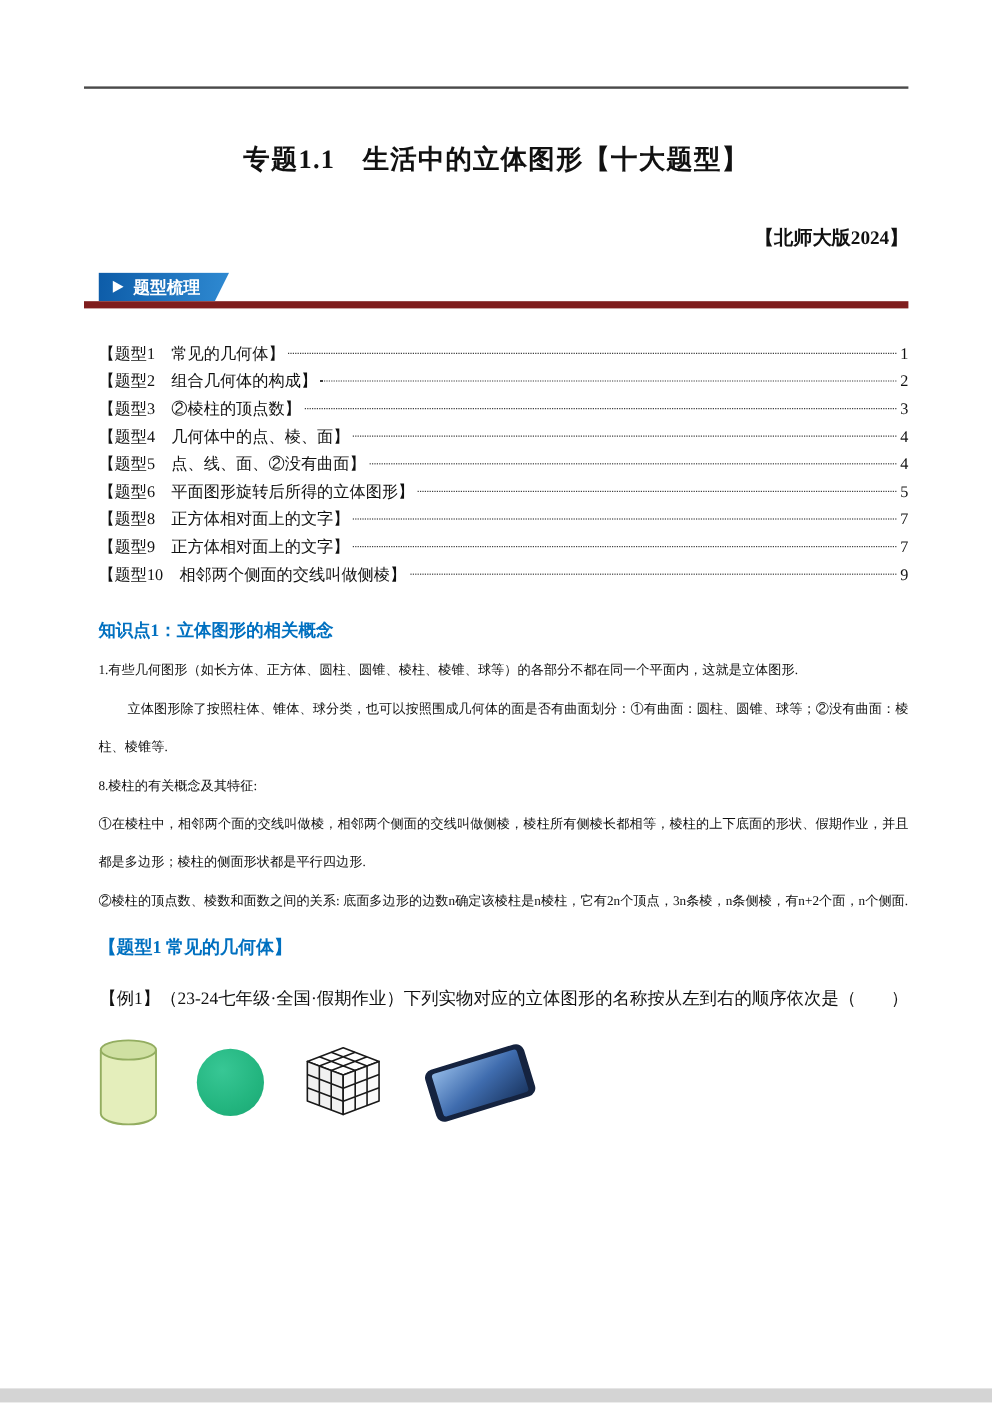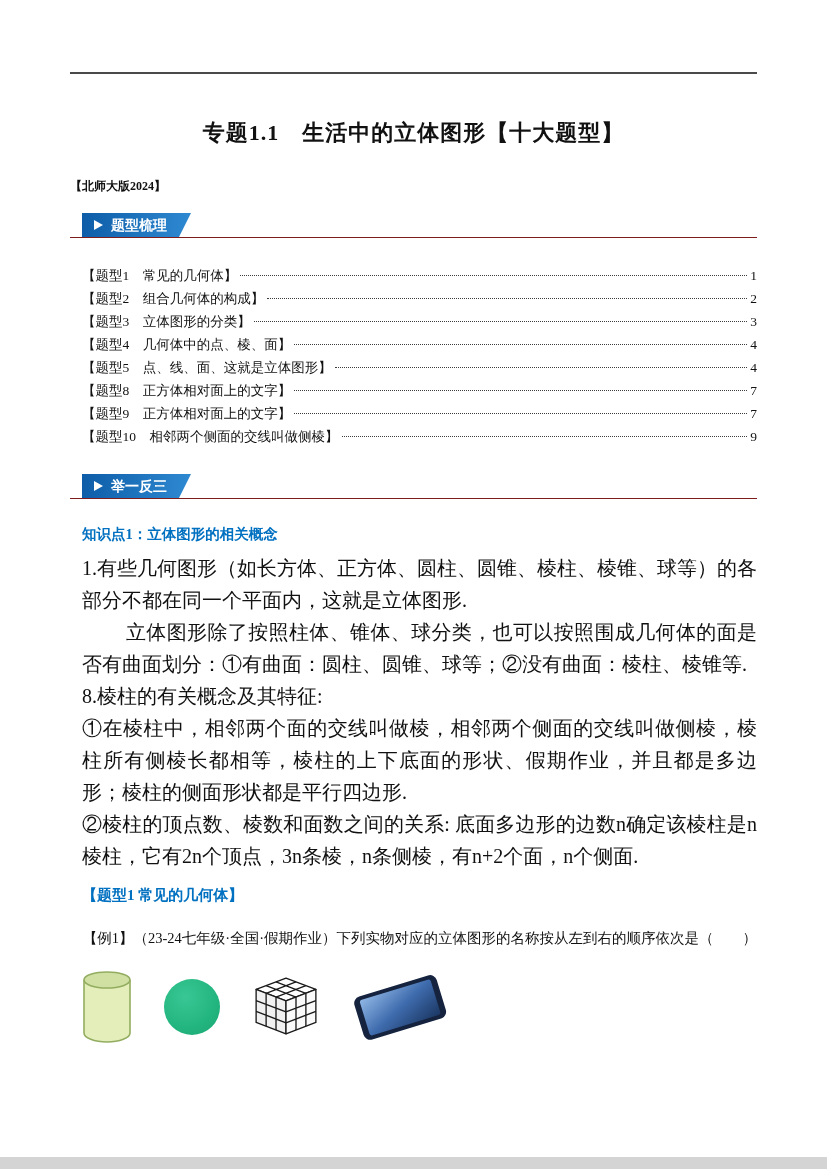--- a/index.html
+++ b/index.html
@@ -24,29 +24,29 @@
 
   .doc-title {
     margin-top: 44px;
     text-align: center;
     font-size: 22px;
     font-weight: bold;
     letter-spacing: 1px;
   }
 
   .doc-subtitle {
-    margin-top: 30px;
-    text-align: left;
-    font-size: 12px;
+    margin-top: 40px;
+    text-align: right;
+    font-size: 16px;
     font-weight: bold;
   }
 
   .section-header {
     margin-top: 18px;
-    border-bottom: 1px solid #7f1d1d;
+    border-bottom: 6px solid #7f1d1d;
     padding-left: 12px;
   }
   .section-header.second { margin-top: 26px; }
 
   .badge {
     display: inline-flex;
     align-items: center;
     gap: 8px;
     background: linear-gradient(95deg, var(--badge-blue-dark, #0d5ca8) 0%, var(--badge-blue-light, #2f8ad2) 100%);
     color: #fff;
@@ -84,21 +84,21 @@
     margin-top: 26px;
     padding-left: 12px;
     color: var(--heading-blue, #0070c0);
     font-weight: bold;
     font-size: 14.5px;
   }
 
   .body-text {
     margin-top: 8px;
     padding-left: 12px;
-    font-size: 20px;
+    font-size: 11px;
     line-height: 32px;
     text-align: justify;
   }
   .body-text p.indent { text-indent: 2.2em; }
 
   .topic-heading {
     margin-top: 12px;
     padding-left: 12px;
     color: var(--heading-blue, #0070c0);
     font-weight: bold;
@@ -159,57 +159,56 @@
       <span>【题型1　常见的几何体】</span>
       <span class="toc-leader"></span>
       <span>1</span>
     </div>
     <div class="toc-row">
       <span>【题型2　组合几何体的构成】</span>
       <span class="toc-leader"></span>
       <span>2</span>
     </div>
     <div class="toc-row">
-      <span>【题型3　立体图形的分类】</span>
+      <span>【题型3　②棱柱的顶点数】</span>
       <span class="toc-leader"></span>
       <span>3</span>
     </div>
     <div class="toc-row">
       <span>【题型4　几何体中的点、棱、面】</span>
       <span class="toc-leader"></span>
       <span>4</span>
     </div>
     <div class="toc-row">
-      <span>【题型5　点、线、面、这就是立体图形】</span>
+      <span>【题型5　点、线、面、②没有曲面】</span>
       <span class="toc-leader"></span>
       <span>4</span>
     </div>
     <div class="toc-row">
+      <span>【题型6　平面图形旋转后所得的立体图形】</span>
+      <span class="toc-leader"></span>
+      <span>5</span>
+    </div>
+    <div class="toc-row">
       <span>【题型8　正方体相对面上的文字】</span>
       <span class="toc-leader"></span>
       <span>7</span>
     </div>
     <div class="toc-row">
       <span>【题型9　正方体相对面上的文字】</span>
       <span class="toc-leader"></span>
       <span>7</span>
     </div>
     <div class="toc-row">
       <span>【题型10　相邻两个侧面的交线叫做侧棱】</span>
       <span class="toc-leader"></span>
       <span>9</span>
     </div>
   </div>
 
-  <div class="section-header second">
-    <div class="badge">
-      <span class="play"></span>
-      <span>举一反三</span>
-    </div>
-  </div>
 
   <div class="kp-heading">知识点1：立体图形的相关概念</div>
 
   <div class="body-text">
     <p>1.有些几何图形（如长方体、正方体、圆柱、圆锥、棱柱、棱锥、球等）的各部分不都在同一个平面内，这就是立体图形.</p>
     <p class="indent">立体图形除了按照柱体、锥体、球分类，也可以按照围成几何体的面是否有曲面划分：①有曲面：圆柱、圆锥、球等；②没有曲面：棱柱、棱锥等.</p>
     <p>8.棱柱的有关概念及其特征:</p>
     <p>①在棱柱中，相邻两个面的交线叫做棱，相邻两个侧面的交线叫做侧棱，棱柱所有侧棱长都相等，棱柱的上下底面的形状、假期作业，并且都是多边形；棱柱的侧面形状都是平行四边形.</p>
     <p>②棱柱的顶点数、棱数和面数之间的关系: 底面多边形的边数n确定该棱柱是n棱柱，它有2n个顶点，3n条棱，n条侧棱，有n+2个面，n个侧面.</p>
   </div>

